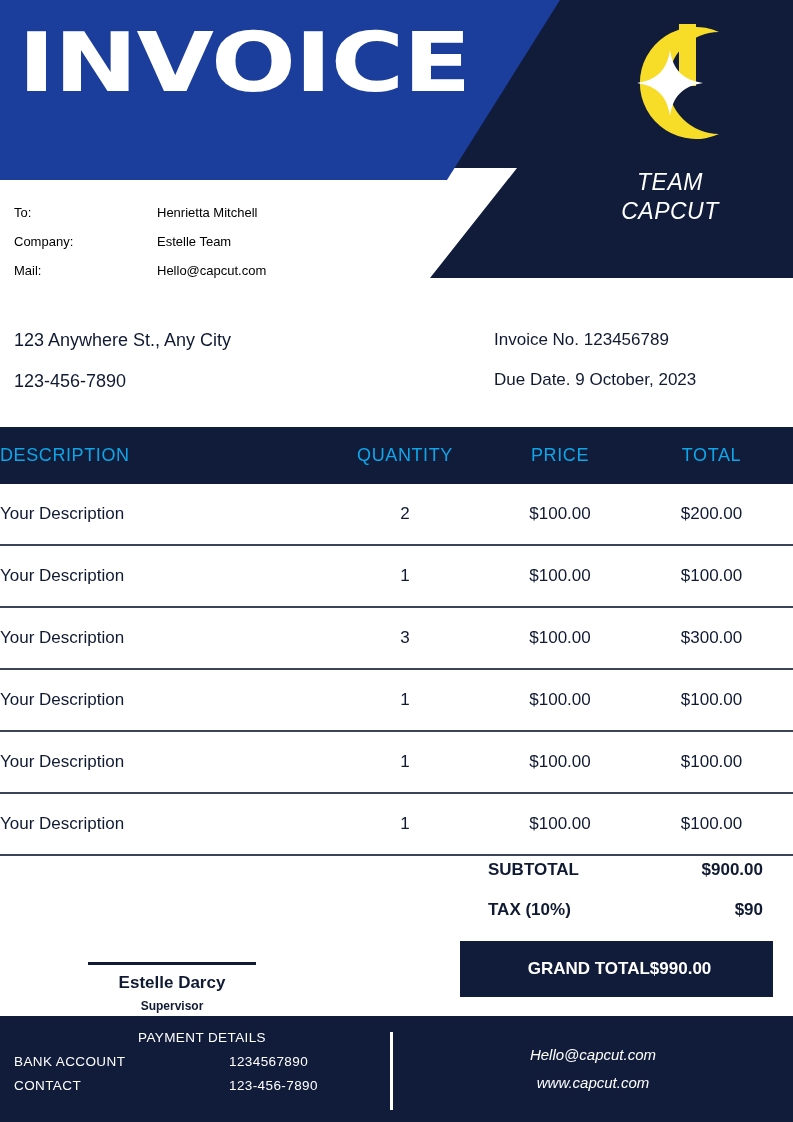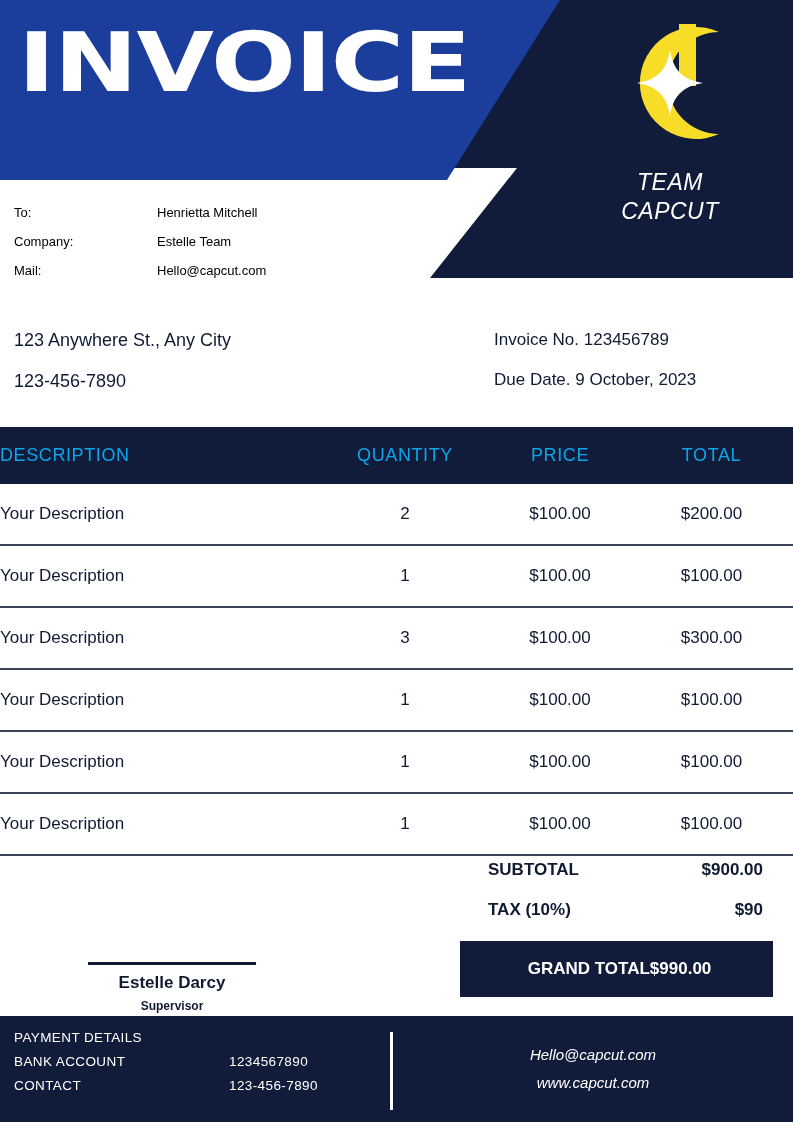--- a/index.html
+++ b/index.html
@@ -229,21 +229,21 @@
     padding-left: 14px;
     box-sizing: border-box;
     font-size: 13.5px;
     letter-spacing: 0.4px;
   }
   .pay-row {
     display: flex;
     margin-bottom: 9px;
   }
   .pay-row .k { width: 215px; }
-  .pay-title { margin-bottom: 9px; }
+  .pay-title { margin-bottom: 9px; text-align: center; }
   .footer-divider {
     width: 3px;
     background: #ffffff;
     height: 78px;
     margin-top: 2px;
   }
   .footer-contact {
     flex: 1;
     text-align: center;
     font-style: italic;

